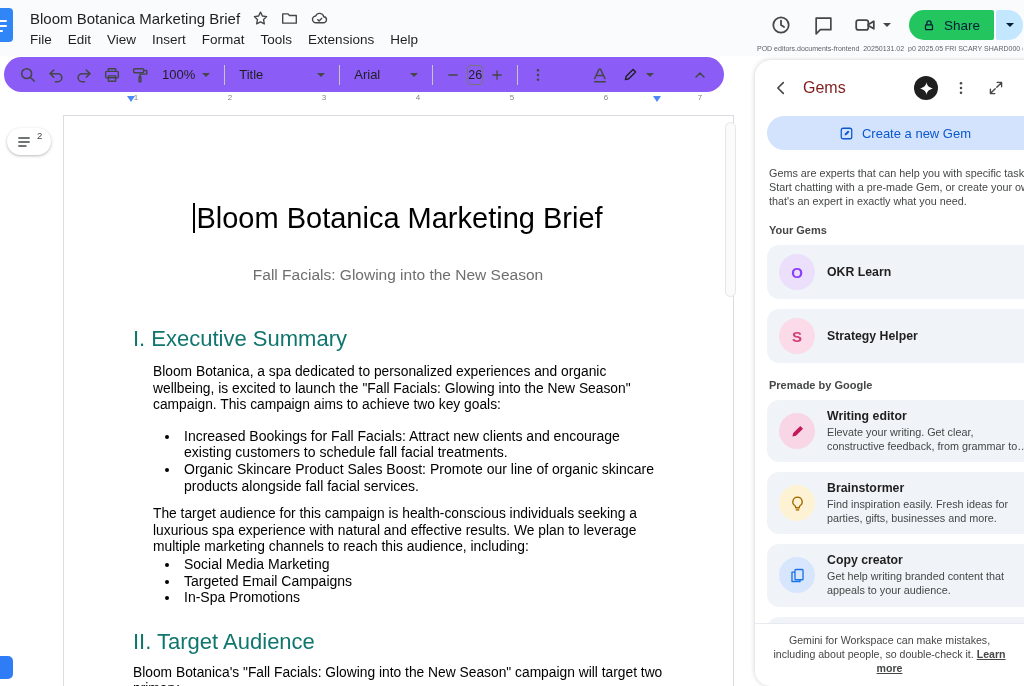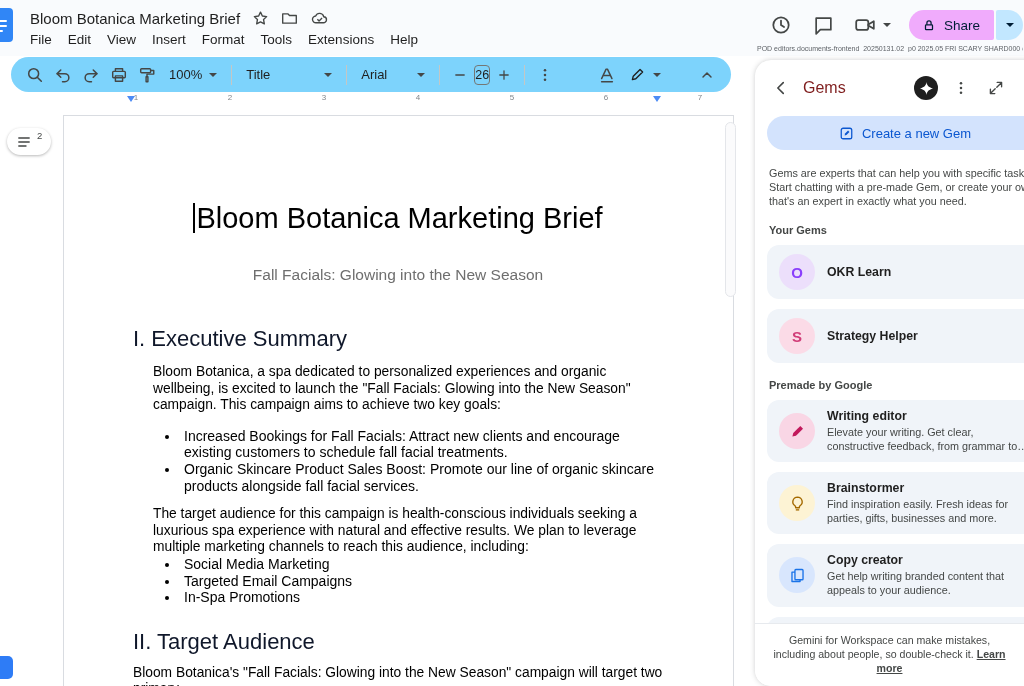--- a/index.html
+++ b/index.html
@@ -16,26 +16,26 @@
   .head-left { position: absolute; left: 30px; top: 7px; }
   .title-row { display: flex; align-items: center; gap: 12px; height: 22px; }
   .doc-title { font-size: 15px; color: #1f1f1f; white-space: nowrap; }
   .t-ic { color: #444746; }
   .menu-row { display: flex; margin-left: -8px; margin-top: 1px; }
   .menu-item { font-size: 13.5px; color: #1f1f1f; padding: 2px 8px; border-radius: 6px; cursor: pointer; }
   .topbar-actions { position: absolute; left: 768px; top: 10px; display: flex; align-items: center; gap: 16px; }
   .act-ic { width: 26px; height: 26px; color: #444746; display: flex; align-items: center; justify-content: center; }
   .cam-group { display: flex; align-items: center; gap: 5px; }
   .share-group { display: flex; margin-left: 2px; }
-  .share-main { height: 30px; background: #f0abfc; border-radius: 15px 2px 2px 15px; display: flex; align-items: center; gap: 8px; padding: 0 14px 0 13px; color: #001d35; font-size: 13.5px; font-weight: 500; cursor: pointer; }
+  .share-main { height: 30px; background: #22c55e; border-radius: 15px 2px 2px 15px; display: flex; align-items: center; gap: 8px; padding: 0 14px 0 13px; color: #001d35; font-size: 13.5px; font-weight: 500; cursor: pointer; }
   .share-caret-seg { height: 30px; width: 27px; background: #c2e7ff; border-radius: 2px 15px 15px 2px; margin-left: 2px; display: flex; align-items: center; justify-content: center; cursor: pointer; }
   .debug { position: absolute; left: 757px; top: 45px; width: 266px; font-size: 7px; color: #5f6368; white-space: nowrap; overflow: hidden; }
 
   
-  .toolbar { position: absolute; top: 57px; left: 11px; width: 720px; height: 35px; background: #7dd3fc; border-radius: 18px; display: flex; align-items: center; padding: 0 10px; z-index: 4; }
+  .toolbar { position: absolute; top: 57px; left: 4px; width: 720px; height: 35px; background: #8b5cf6; border-radius: 18px; display: flex; align-items: center; padding: 0 10px; z-index: 4; }
   .tb { width: 28px; height: 26px; color: #444746; display: flex; align-items: center; justify-content: center; border-radius: 6px; cursor: pointer; flex: none; }
   .tb-sel { display: flex; align-items: center; gap: 7px; color: #1f1f1f; font-size: 13px; padding: 0 8px; height: 26px; border-radius: 6px; cursor: pointer; flex: none; }
   .sep { width: 1px; height: 20px; background: #c4c7c5; margin: 0 6px; flex: none; }
   .caret { width: 0; height: 0; border-left: 4px solid transparent; border-right: 4px solid transparent; border-top: 4.5px solid #444746; }
   .caret.dark { border-top-color: #001d35; }
   .size-box { width: 16px; height: 20px; border: 1px solid #747775; border-radius: 4px; display: flex; align-items: center; justify-content: center; font-size: 12.5px; color: #1f1f1f; cursor: text; }
   .style-sel { width: 102px; justify-content: space-between; }
   .font-sel { width: 80px; justify-content: space-between; gap: 20px; }
   .collapse { margin-left: auto; }
 
@@ -47,21 +47,21 @@
   
   .canvas { position: absolute; top: 104px; left: 0; width: 755px; bottom: 0; overflow: hidden; background: #fff; }
   .page { position: absolute; left: 63px; top: 11px; width: 671px; height: 1300px; background: #fff; border: 1px solid #d9dce1; padding: 84px 70px 0 69px; }
   .scroll-thumb { position: absolute; left: 725px; top: 18px; width: 11px; height: 175px; background: #fbfbfc; border: 1px solid #e4e6ea; border-radius: 6px; }
   .outline-pill { position: absolute; left: 7px; top: 24px; height: 27px; padding: 0 9px; background: #fff; border-radius: 14px; box-shadow: 0 1px 3px rgba(0,0,0,.28); display: flex; align-items: center; gap: 5px; color: #444746; cursor: pointer; }
   .outline-badge { font-size: 9.5px; color: #444746; align-self: flex-start; margin-top: 2px; }
 
   .d-title { font-size: 29px; line-height: 36px; color: #000; text-align: center; }
   .cursor-bar { display: inline-block; width: 2px; height: 30px; background: #000; vertical-align: -5px; margin-right: 1px; }
   .d-sub { margin-top: 30px; font-size: 15.5px; color: #6e6e6e; text-align: center; }
-  .d-h1 { font-size: 22px; color: #0f172a; font-weight: 400; }
+  .d-h1 { font-size: 22px; color: #0f766e; font-weight: 400; }
   .mt-h1a { margin-top: 42px; }
   .mt-h1b { margin-top: 23px; }
   .d-p { font-size: 13.8px; line-height: 16.6px; color: #000; }
   .mt-p { margin-top: 12px; margin-left: 20px; }
   .mt-p3 { margin-top: 10px; }
   .d-ul { font-size: 14px; line-height: 16.6px; color: #000; padding-left: 47px; }
   .d-ul.mt1 { margin-top: 14px; }
   .d-ul li { padding-left: 4px; }
 
   .corner-accent { position: absolute; left: 0; bottom: 7px; width: 13px; height: 23px; background: #2e7cf6; border-radius: 0 5px 5px 0; z-index: 7; }

